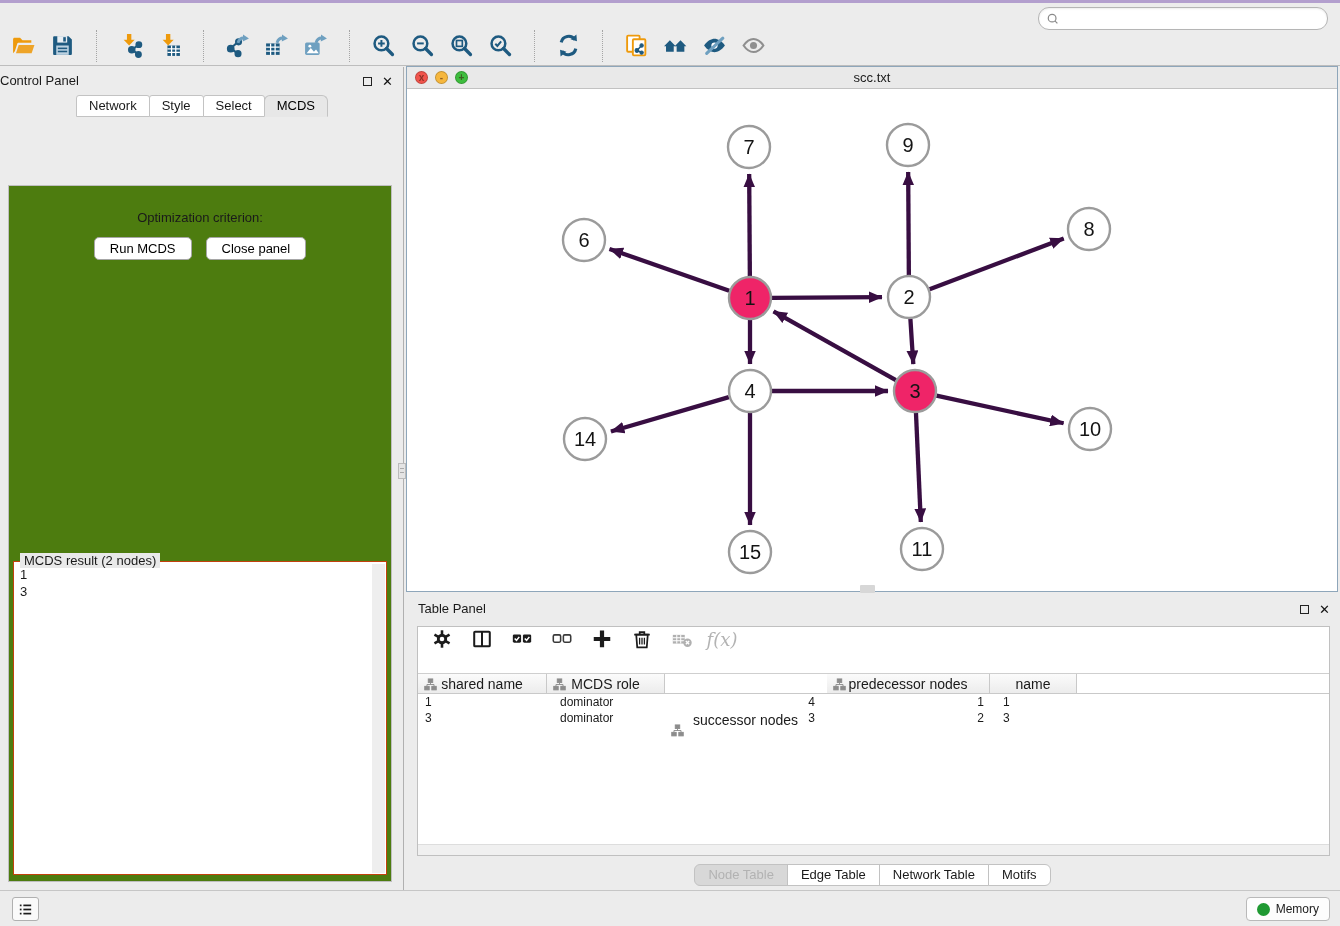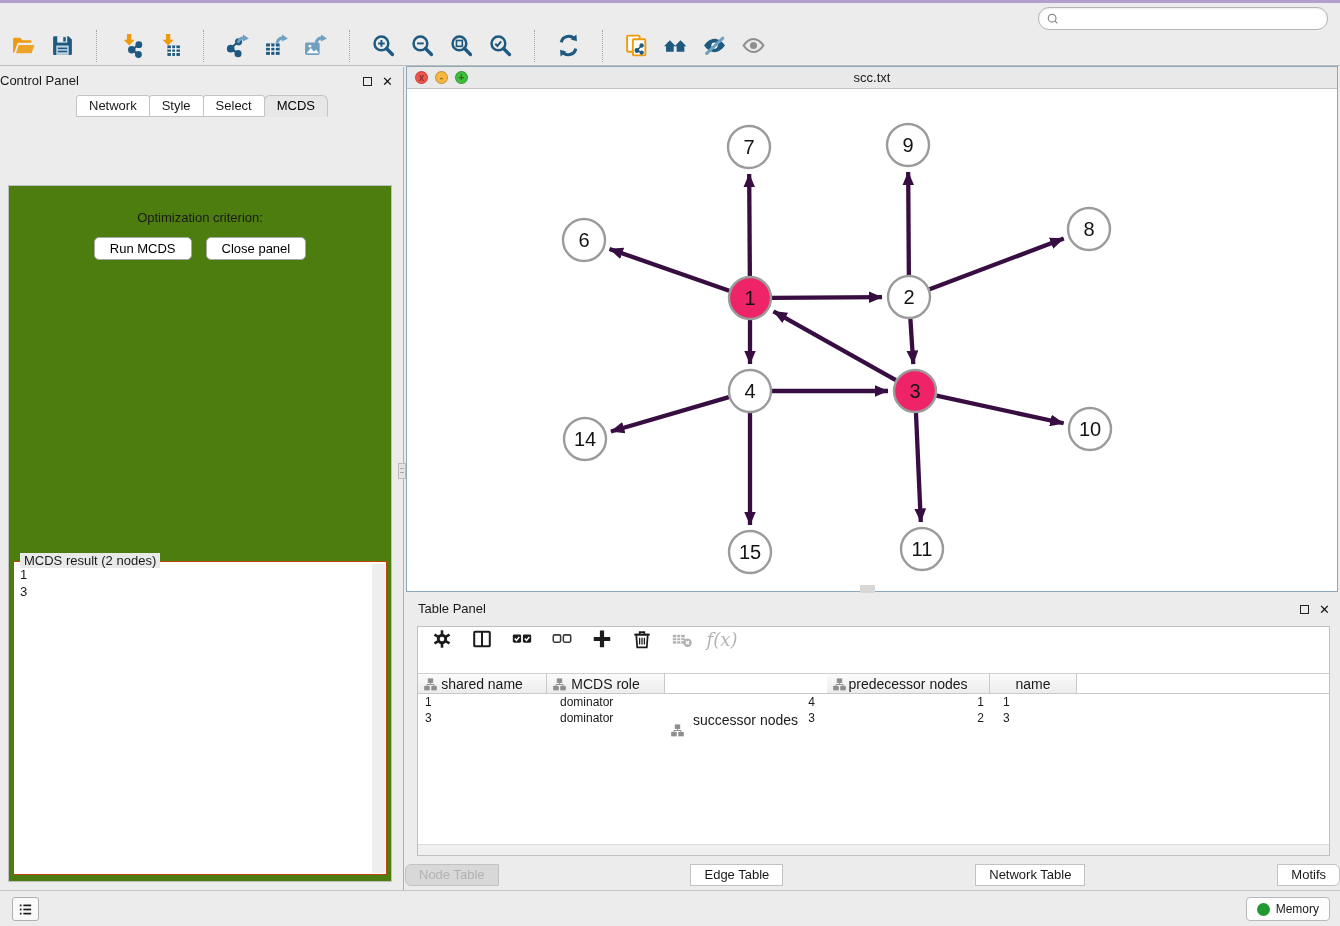--- a/index.html
+++ b/index.html
@@ -69,21 +69,21 @@
   .tp-toolbar .tbtn{width:24px;height:24px;}
   .tp-toolbar .tbtn svg{width:22px;height:22px;}
   .fx{font-family:"DejaVu Serif","Liberation Serif",serif;font-style:italic;font-size:18px;color:#b3b3b3;}
   .tbl-header{display:flex;border-top:1px solid #cfcfcf;border-bottom:1px solid #c9c9c9;height:21px;}
   .th{position:relative;background:linear-gradient(#fbfbfb,#ececec);border-right:1px solid #c9c9c9;
       display:flex;align-items:center;justify-content:center;font-size:14px;}
   .th svg{position:absolute;left:6px;top:4px;width:13px;height:13px;}
   .trow{display:flex;height:16px;font-size:12px;line-height:16px;}
   .td{overflow:hidden;white-space:nowrap;}
   .tp-scroll{position:absolute;left:0;right:0;bottom:0;height:11px;background:#f0f0f0;border-top:1px solid #ddd;}
-  .tp-tabs{position:absolute;left:0;right:0;top:269px;display:flex;justify-content:space-between;}
+  .tp-tabs{position:absolute;left:0;right:0;top:269px;display:flex;justify-content:center;}
   .tp-tab{background:#fff;border:1px solid #c2c2c2;margin-left:-1px;line-height:20px;height:22px;padding:0 13px;}
   .tp-tab:first-child{border-radius:6px 0 0 6px;}
   .tp-tab:last-child{border-radius:0 6px 6px 0;}
   .tp-tab.active{background:#d8d8d8;color:#b2b2b2;}
   
   .status{position:absolute;left:0;top:890px;right:0;height:20px;background:#ececec;border-top:1px solid #c6c6c6;}
   .list-btn{position:absolute;left:12px;top:6px;width:27px;height:24px;background:#fafafa;border:1px solid #b0b0b0;
             border-radius:3px;display:flex;align-items:center;justify-content:center;}
   .mem-btn{position:absolute;right:10px;top:6px;height:24px;background:#fdfdfd;border:1px solid #b9b9b9;border-radius:4px;
            display:flex;align-items:center;gap:6px;padding:0 10px;font-size:12px;}

